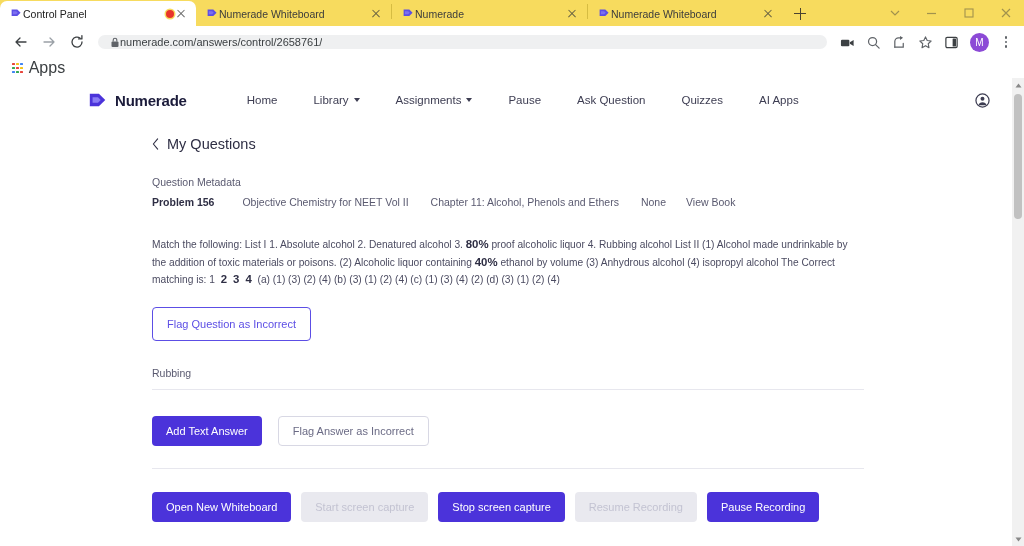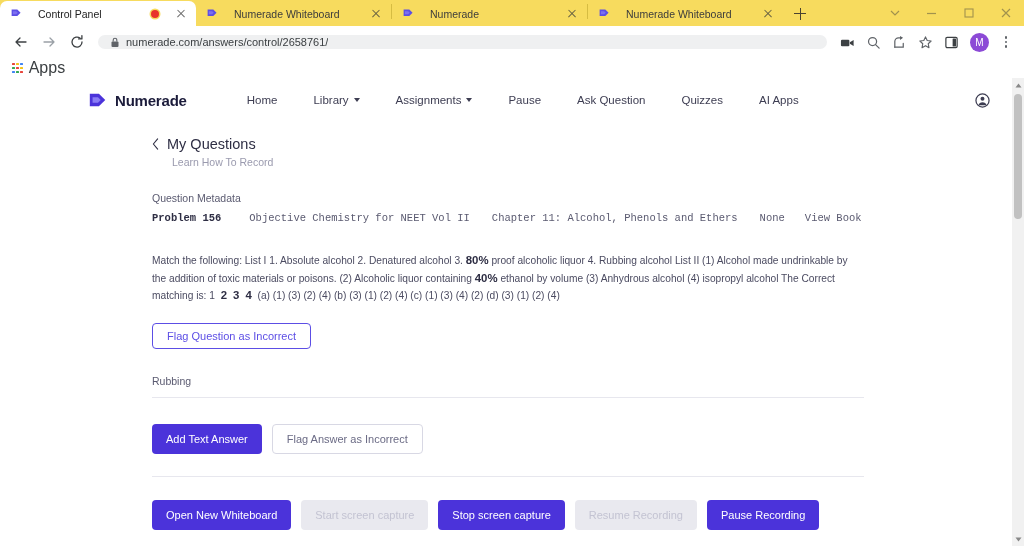--- a/index.html
+++ b/index.html
@@ -12,21 +12,21 @@
 
   
   .browser { width: 1024px; height: 546px; display: flex; flex-direction: column; }
 
   .tabstrip {
     height: 26px; background: #f7db5e;
     display: flex; align-items: flex-end; position: relative;
     flex: 0 0 26px;
   }
   .tab {
-    height: 25px; display: flex; align-items: center; gap: 15px;
+    height: 25px; display: flex; align-items: center; gap: 0;
     padding: 0 8px 0 10px; font-size: 10.5px; color: #3c3c3c;
     position: relative; min-width: 0;
   }
   .tab.active {
     background: #ffffff; border-radius: 7px 7px 0 0;
     width: 196px; color: #222;
   }
   .tab.inactive { width: 195px; }
   .tab-favicon { flex: 0 0 13px; height: 13px; display: block; }
   .tab-title {
@@ -68,21 +68,21 @@
     height: 32px; background: #ffffff; display: flex; align-items: center;
     padding: 0 8px; gap: 2px; flex: 0 0 32px;
   }
   .navbtn {
     width: 26px; height: 26px; display: flex; align-items: center;
     justify-content: center; border-radius: 50%;
   }
   .navbtn svg { display: block; }
   .omnibox {
     flex: 1 1 auto; height: 14px; background: #eff0f1; border-radius: 11px;
-    display: flex; align-items: center; gap: 6px; padding: 0 12px;
+    display: flex; align-items: center; gap: 0; padding: 0 12px;
     margin: 0 6px; min-width: 0;
   }
   .omnibox-url {
     font-size: 11px; color: #3c4043; white-space: nowrap;
     overflow: hidden; text-overflow: ellipsis;
   }
   .tb-icons { display: flex; align-items: center; gap: 2px; }
   .tb-icon { width: 24px; height: 24px; display: flex; align-items: center; justify-content: center; }
   .tb-icon svg { display: block; }
   .avatar-btn {
@@ -140,44 +140,44 @@
 
   
   .content { padding: 0 0 0 152px; }
 
   .crumb-row { display: flex; align-items: center; gap: 8px; margin-top: 14px; }
   .back-chevron { width: 7px; height: 12px; }
   .page-title { font-size: 14.5px; font-weight: normal; color: #2e2e44; }
   .subtitle { font-size: 10.5px; color: #9a9aae; margin-top: 4px; margin-left: 20px; }
 
   .meta-label { font-size: 10.5px; color: #5a5a70; margin-top: 24px; }
-  .meta-row { display: flex; align-items: baseline; gap: 0; margin-top: 8px; font-family: Liberation Mono, monospace; }
+  .meta-row { display: flex; align-items: baseline; gap: 0; margin-top: 8px; }
   .meta-item { font-size: 10.5px; color: #5a5a70; white-space: nowrap; }
   .meta-item.problem { font-weight: bold; color: #2e2e44; }
   .meta-gap-1 { width: 28px; } .meta-gap-2 { width: 22px; }
   .meta-gap-3 { width: 22px; } .meta-gap-4 { width: 20px; }
 
   .question {
     margin-top: 28px; width: 712px; font-size: 10.2px; line-height: 1.55;
     color: #4b4b61;
   }
   .question b { font-weight: bold; color: #2e2e44; font-size: 11.4px; }
   .question .num { font-weight: bold; color: #2e2e44; font-size: 11.4px; padding: 0 3px; }
 
   .btn {
     font-size: 11px; border-radius: 4px; display: inline-flex;
     align-items: center; justify-content: center; white-space: nowrap;
   }
   .btn-outline {
-    height: 26px; padding: 4px 14px; border: 1px solid #5c4ee5;
+    height: 34px; padding: 4px 14px; border: 1px solid #5c4ee5;
     color: #5c4ee5; background: #fff;
   }
   .btn-outline-gray {
     height: 30px; padding: 0 14px; border: 1px solid #d8d8e4;
-    color: #6b6b85; background: #fff;
+    color: #6b6b85; background: #fff; margin-left: 6px;
   }
   .btn-solid {
     height: 30px; padding: 0 14px; background: #4b33da; color: #fff;
   }
   .btn-disabled {
     height: 30px; padding: 0 14px; background: #e9e9ef; color: #c3c3d2;
   }
 
   .flagq-wrap { margin-top: 18px; }
   .answer-label { font-size: 10.5px; color: #5a5a70; margin-top: 26px; }
@@ -385,21 +385,20 @@
       </div>
 
       <div class="content">
 
         <div class="crumb-row">
           <svg class="back-chevron" viewBox="0 0 8 14">
             <path d="M6.5 1 L1.5 7 L6.5 13" stroke="#2e2e44" stroke-width="1.3" fill="none" stroke-linecap="round" stroke-linejoin="round"></path>
           </svg>
           <span class="page-title">My Questions</span>
         </div>
-        <div class="subtitle">Learn How To Record</div>
 
         <div class="meta-label">Question Metadata</div>
         <div class="meta-row">
           <span class="meta-item problem">Problem 156</span>
           <span class="meta-gap-1"></span>
           <span class="meta-item">Objective Chemistry for NEET Vol II</span>
           <span class="meta-gap-2"></span>
           <span class="meta-item">Chapter 11: Alcohol, Phenols and Ethers</span>
           <span class="meta-gap-3"></span>
           <span class="meta-item">None</span>

